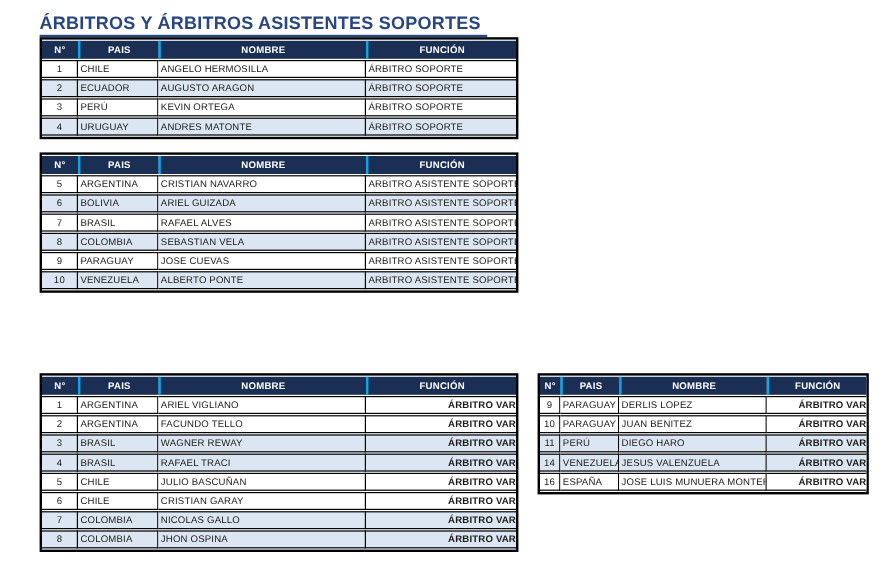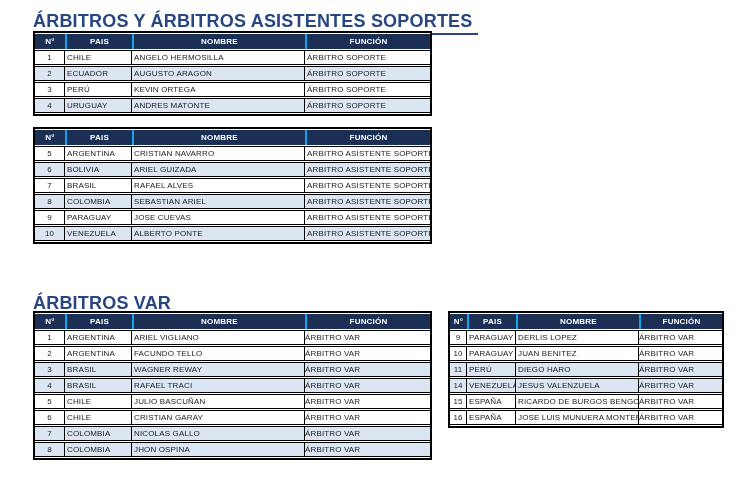--- a/index.html
+++ b/index.html
@@ -9,21 +9,21 @@
     --ink:#000000;
   }
   html,body{margin:0;padding:0;background:#ffffff;}
   .page{
     position:relative;width:740px;height:477px;background:#ffffff;
     font-family:"Liberation Sans", sans-serif;overflow:hidden;
   }
   .section-title{
     position:absolute;
     color:var(--title-blue);
-    font-size:18px;font-weight:bold;letter-spacing:.2px;
+    font-size:15px;font-weight:bold;letter-spacing:.2px;
     border-bottom:2px solid var(--title-blue);
     padding:0 5px 1px 0;white-space:nowrap;
   }
   #title1{left:33px;top:11px;}
   #title2{left:33px;top:293px;}
 
   table.ref{
     position:absolute;
     border-collapse:separate;border-spacing:0 1px;
     table-layout:fixed;background:#ffffff;
@@ -50,21 +50,21 @@
     background:#ffffff;color:#1a1a1a;
     font-size:8px;letter-spacing:.15px;
     height:13px;padding:0 0 0 2px;vertical-align:middle;
     border-top:1px solid var(--ink);border-bottom:1px solid var(--ink);
     border-right:1px solid var(--ink);
     overflow:hidden;white-space:nowrap;
   }
   td:last-child{border-right:none;margin-top:11px;}
   tr.shaded td{background:var(--row-blue);}
   td.col-n{text-align:center;padding:0;}
-  table.fn-center td.col-funcion{text-align:left;padding:0;}
+  table.fn-center td.col-funcion{text-align:right;padding:0;font-weight:bold;}
   table.fn-left td.col-funcion{text-align:left;padding-left:2px;}
 </style>
 </head>
 <body>
 
 <div class="page">
 
   <div id="title1" class="section-title">ÁRBITROS Y ÁRBITROS ASISTENTES SOPORTES</div>
 
   <table id="table1" class="ref t-wide fn-left">
@@ -140,39 +140,38 @@
         </tr>
         <tr>
           <td class="col-n">7</td>
           <td class="col-pais">BRASIL</td>
           <td class="col-nombre">RAFAEL ALVES</td>
           <td class="col-funcion">ARBITRO ASISTENTE SOPORTE</td>
         </tr>
         <tr class="shaded">
           <td class="col-n">8</td>
           <td class="col-pais">COLOMBIA</td>
-          <td class="col-nombre">SEBASTIAN ARIEL</td>
+          <td class="col-nombre">SEBASTIAN VELA</td>
           <td class="col-funcion">ARBITRO ASISTENTE SOPORTE</td>
         </tr>
         <tr>
           <td class="col-n">9</td>
           <td class="col-pais">PARAGUAY</td>
           <td class="col-nombre">JOSE CUEVAS</td>
           <td class="col-funcion">ARBITRO ASISTENTE SOPORTE</td>
         </tr>
         <tr class="shaded">
           <td class="col-n">10</td>
           <td class="col-pais">VENEZUELA</td>
           <td class="col-nombre">ALBERTO PONTE</td>
           <td class="col-funcion">ARBITRO ASISTENTE SOPORTE</td>
         </tr>
       </tbody>
     </table>
 
-  <div id="title2" class="section-title">ÁRBITROS VAR</div>
 
   <table id="table3" class="ref t-wide fn-center">
       <colgroup>
         <col class="c1">
         <col class="c2">
         <col class="c3">
         <col class="c4">
       </colgroup>
       <thead>
         <tr>
@@ -268,26 +267,20 @@
           <td class="col-nombre">DIEGO HARO</td>
           <td class="col-funcion">ÁRBITRO VAR</td>
         </tr>
         <tr class="shaded">
           <td class="col-n">14</td>
           <td class="col-pais">VENEZUELA</td>
           <td class="col-nombre">JESUS VALENZUELA</td>
           <td class="col-funcion">ÁRBITRO VAR</td>
         </tr>
         <tr>
-          <td class="col-n">15</td>
-          <td class="col-pais">ESPAÑA</td>
-          <td class="col-nombre">RICARDO DE BURGOS BENGO</td>
-          <td class="col-funcion">ÁRBITRO VAR</td>
-        </tr>
-        <tr>
           <td class="col-n">16</td>
           <td class="col-pais">ESPAÑA</td>
           <td class="col-nombre">JOSE LUIS MUNUERA MONTER</td>
           <td class="col-funcion">ÁRBITRO VAR</td>
         </tr>
       </tbody>
     </table>
 
 </div>
 

